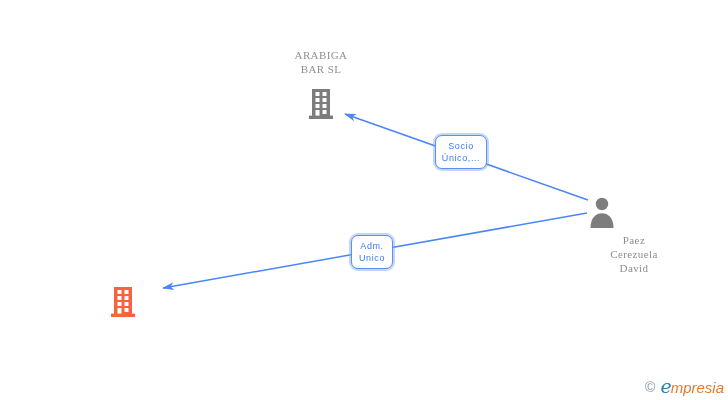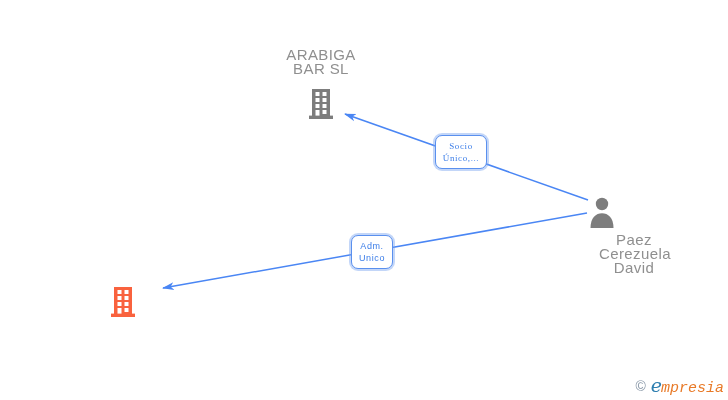--- a/index.html
+++ b/index.html
@@ -22,46 +22,47 @@
   }
   .node-icon {
     position: absolute;
     z-index: 2;
     cursor: pointer;
   }
   .node-label {
     position: absolute;
     z-index: 2;
     color: #8f8f8f;
-    font-size: 15px;
+    font-size: 11px;
     line-height: 14px;
     letter-spacing: 0.4px;
     text-align: center;
     cursor: pointer;
+    font-family: Liberation Serif, serif;
   }
   .edge-label {
     position: absolute;
     z-index: 3;
     box-sizing: border-box;
     background: #ffffff;
     border: 1px solid #5a90ee;
     border-radius: 7px;
     box-shadow: 0 0 0 2px rgba(122, 165, 240, 0.45);
     color: #3b7de8;
     font-size: 9px;
     line-height: 12px;
     letter-spacing: 0.6px;
     text-align: center;
     display: flex;
     flex-direction: column;
     align-items: center;
     justify-content: center;
     cursor: pointer;
   }
-  .edge-label-socio { left: 435px; top: 135px; width: 52px; height: 34px; font-family: Liberation Serif, serif; }
+  .edge-label-socio { left: 435px; top: 135px; width: 52px; height: 34px; }
   .edge-label-adm   { left: 351px; top: 235px; width: 42px; height: 34px; }
 
   .label-arabiga { left: 286px; top: 48px;  width: 70px; }
   .icon-arabiga  { left: 307px; top: 89px; }
 
   .icon-paez     { left: 588px; top: 197px; }
   .label-paez    { left: 599px; top: 233px; width: 70px; }
 
   .icon-ingenio  { left: 109px; top: 287px; }
   .label-ingenio { left: 75px;  top: 321px; width: 96px; }
@@ -79,21 +80,21 @@
     vertical-align: 1px;
   }
   .wm-initial {
     font-family: "DejaVu Serif", serif;
     font-style: italic;
     font-size: 19px;
     color: #2e7fb0;
     margin-left: 5px;
   }
   .wm-rest {
-    font-family: Liberation Mono, monospace;
+    font-family: Liberation Sans, sans-serif;
     font-style: italic;
     font-size: 15px;
     color: #e87a28;
     margin-left: -1px;
     margin-top: 19px;
   }
 </style>
 </head>
 <body>
 

